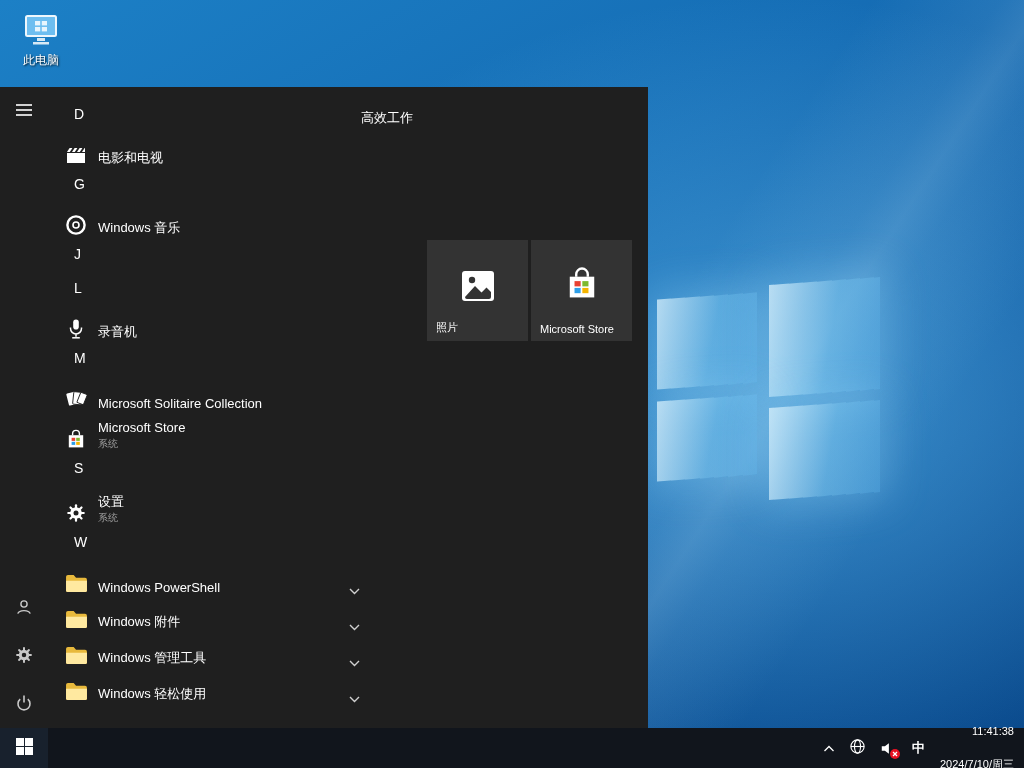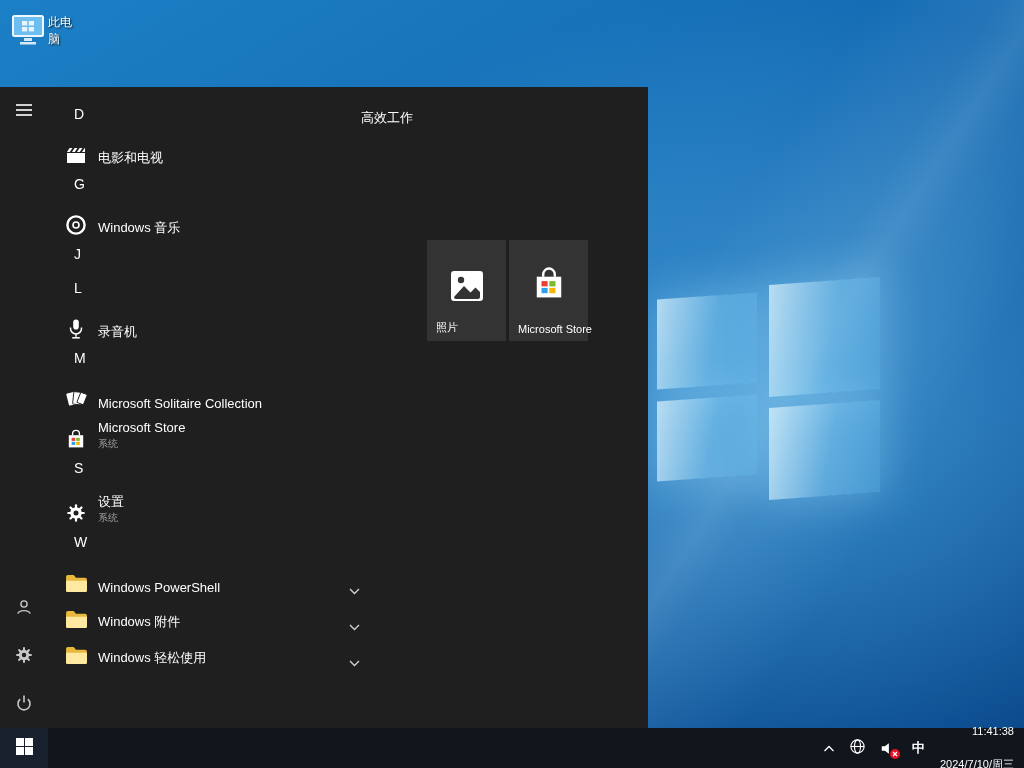--- a/index.html
+++ b/index.html
@@ -29,21 +29,21 @@
     background:linear-gradient(100deg, rgba(218,242,253,0.78), rgba(135,208,246,0.46) 55%, rgba(110,192,242,0.38));
     box-shadow:0 0 40px 8px rgba(152,216,248,0.30);
   }
   .pane-tl { left:657px; top:296px; width:100px; height:90px; }
   .pane-tr { left:769px; top:281px; width:111px; height:112px; }
   .pane-bl { left:657px; top:398px; width:100px; height:80px; }
   .pane-br { left:769px; top:404px; width:111px; height:92px; }
 
   .desktop-icon {
     position:absolute; left:10px; top:12px; width:62px;
-    display:flex; flex-direction:row; align-items:center; gap:2px; cursor:pointer;
+    display:flex; flex-direction:column; align-items:center; gap:2px; cursor:pointer;
   }
   .di-label { color:#fff; font-size:12px; text-shadow:1px 1px 2px rgba(0,0,0,0.85); }
 
   
   .start-menu {
     position:absolute; left:0; top:87px; width:648px; height:641px;
     background:#1f1f1f; color:#fff; overflow:hidden; z-index:5;
   }
   .rail {
     position:absolute; left:0; top:0; width:48px; height:100%;
@@ -74,21 +74,21 @@
   }
   .app-label { margin-left:10px; white-space:nowrap; }
   .app-text { display:flex; flex-direction:column; margin-left:10px; line-height:14px; }
   .app-text .app-label { margin-left:0; }
   .app-sub { font-size:10px; color:#9e9e9e; margin-top:2px; }
   .chevron { margin-left:auto; margin-right:20px; display:flex; }
 
   .tile-group-title { position:absolute; left:325px; top:22px; font-size:13px; cursor:pointer;margin-left:36px; }
   .tiles-row { position:absolute; left:427px; top:153px; display:flex; gap:3px; }
   .tile {
-    width:79px; height:101px; background:#333333; position:relative; cursor:pointer;
+    width:101px; height:101px; background:#333333; position:relative; cursor:pointer;
   }
   .tile-icon { position:absolute; top:26px; left:50%; transform:translateX(-50%); }
   .tile-label { position:absolute; left:9px; bottom:6px; font-size:11px; white-space:nowrap; }
 
   
   .taskbar {
     position:absolute; left:0; bottom:0; width:1024px; height:40px;
     background:#11151c; display:flex; align-items:stretch; z-index:10;
   }
   .start-button {
@@ -310,20 +310,34 @@
         </svg>
       </span>
       <span class="app-label">Windows 附件</span>
       <span class="chevron">
         <svg width="11" height="7" viewBox="0 0 11 7" fill="none" stroke="#d0d0d0" stroke-width="1.4">
             <polyline points="1,1 5.5,5.5 10,1"></polyline>
           </svg>
       </span>
     </div>
 
+    <div class="app-row">
+      <span class="app-icon">
+        <svg width="23" height="19" viewBox="0 0 24 20">
+          <path d="M1 3 a2 2 0 0 1 2 -2 h6 l2.5 3 H21 a2 2 0 0 1 2 2 v11 a2 2 0 0 1 -2 2 H3 a2 2 0 0 1 -2 -2 Z" fill="#e8b93c"></path>
+          <path d="M1 7 H23 V17 a2 2 0 0 1 -2 2 H3 a2 2 0 0 1 -2 -2 Z" fill="#ffe9a0"></path>
+        </svg>
+      </span>
+      <span class="app-label">Windows 管理工具</span>
+      <span class="chevron">
+        <svg width="11" height="7" viewBox="0 0 11 7" fill="none" stroke="#d0d0d0" stroke-width="1.4">
+            <polyline points="1,1 5.5,5.5 10,1"></polyline>
+          </svg>
+      </span>
+    </div>
 
     <div class="app-row">
       <span class="app-icon">
         <svg width="23" height="19" viewBox="0 0 24 20">
           <path d="M1 3 a2 2 0 0 1 2 -2 h6 l2.5 3 H21 a2 2 0 0 1 2 2 v11 a2 2 0 0 1 -2 2 H3 a2 2 0 0 1 -2 -2 Z" fill="#e8b93c"></path>
           <path d="M1 7 H23 V17 a2 2 0 0 1 -2 2 H3 a2 2 0 0 1 -2 -2 Z" fill="#ffe9a0"></path>
         </svg>
       </span>
       <span class="app-label">Windows 轻松使用</span>
       <span class="chevron">

